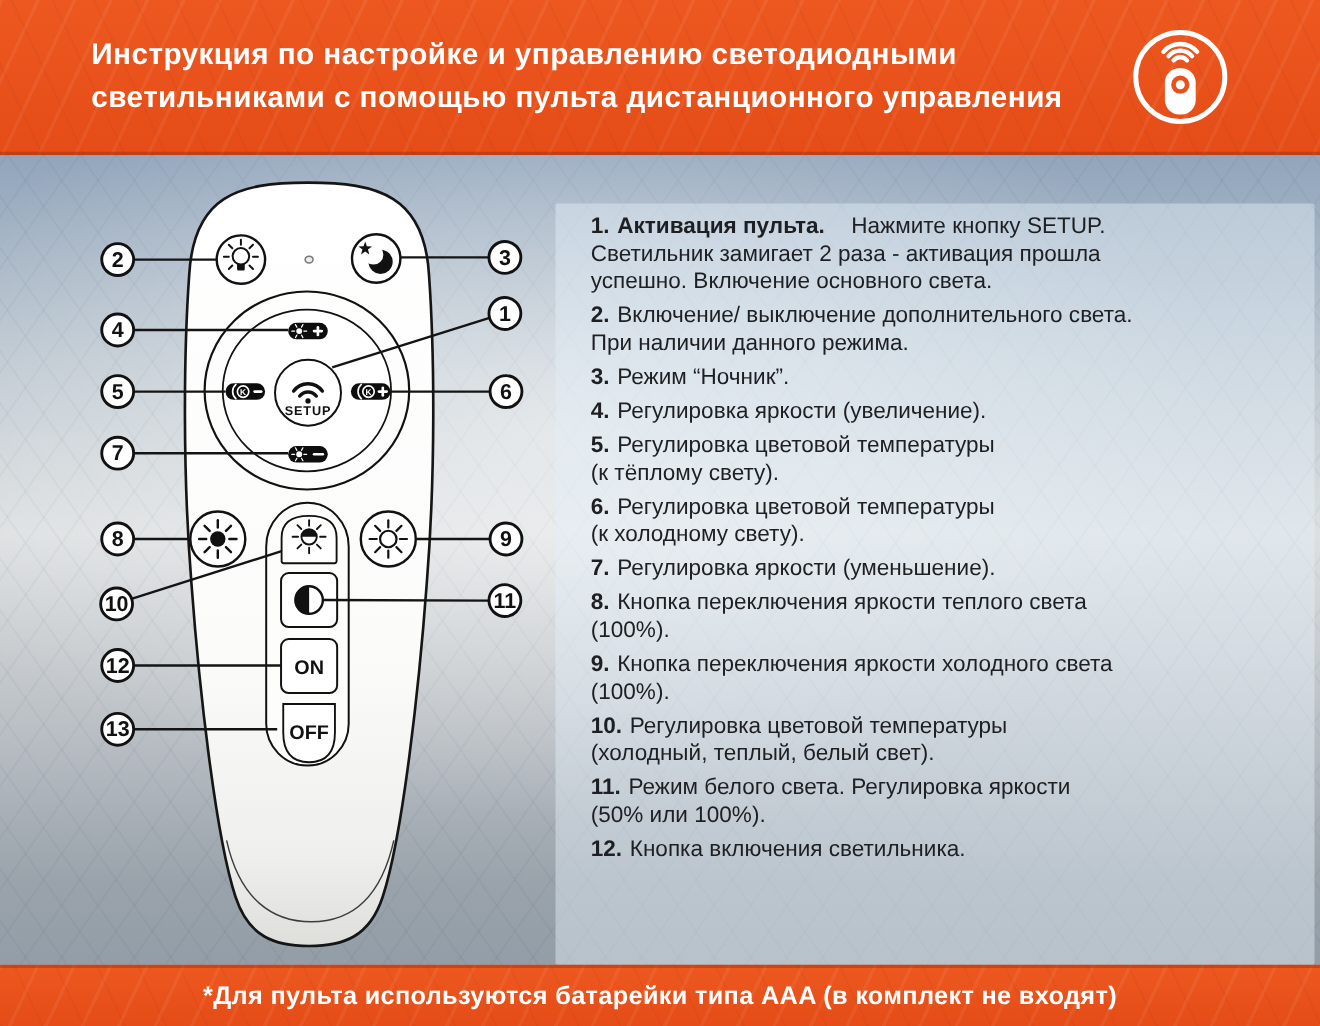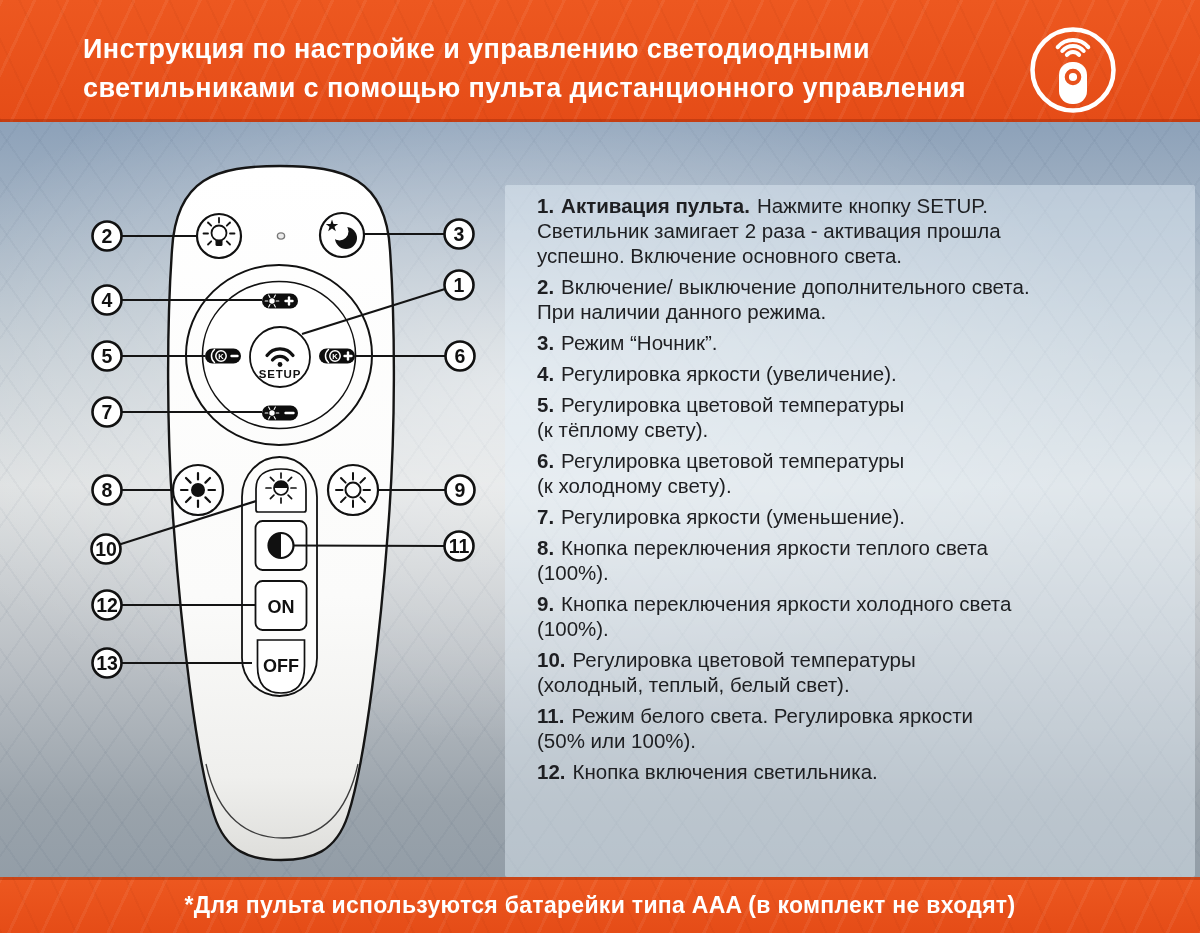--- a/index.html
+++ b/index.html
@@ -8,33 +8,33 @@
         background:
           radial-gradient(ellipse 900px 500px at 42% 42%, rgba(255,255,255,.50), rgba(255,255,255,0) 70%),
           repeating-linear-gradient(55deg, rgba(25,45,75,.04) 0 2px, rgba(0,0,0,0) 2px 27px),
           repeating-linear-gradient(-55deg, rgba(25,45,75,.04) 0 2px, rgba(0,0,0,0) 2px 27px),
           linear-gradient(180deg,#7c98b7 0%,#8fa3ba 14%,#bfc9d1 36%,#dde0e1 52%,#bcc1c6 70%,#9aa3ab 86%,#8d99a4 100%);}
   .band{position:absolute;left:0;width:1200px;
         background:
           repeating-linear-gradient(115deg, rgba(255,255,255,.06) 0 3px, rgba(0,0,0,0) 3px 30px),
           repeating-linear-gradient(65deg, rgba(120,30,0,.05) 0 2px, rgba(0,0,0,0) 2px 34px),
           linear-gradient(180deg,#ed5820,#e54c17);}
-  .band.header{top:0;height:122px;box-shadow:inset 0 -3px 0 rgba(140,35,5,.35);}
+  .band.header{top:0;height:141px;box-shadow:inset 0 -3px 0 rgba(140,35,5,.35);}
   .band.footer{bottom:0;height:56px;box-shadow:inset 0 3px 0 rgba(140,35,5,.35);
         display:flex;align-items:center;justify-content:center;box-sizing:border-box;}
   .title{position:absolute;left:83px;top:30px;color:#fff;font-weight:bold;
          font-size:27px;line-height:39px;letter-spacing:.4px;white-space:pre-line;}
   .footnote{color:#fff;font-weight:bold;font-size:23px;letter-spacing:.3px;}
   .panel{position:absolute;left:505px;top:185px;width:690px;height:692px;
          background:rgba(228,239,248,.45);border-radius:2px;}
   .instructions{position:absolute;left:537px;top:193px;width:650px;color:#1e1f22;
                 font-size:20.5px;line-height:25px;}
   .instructions p{margin:0 0 6px 0;}
   .instructions .n{font-weight:bold;margin-right:7px;}
-  .instructions .lead{font-weight:bold;margin-right:7px;}
+  .instructions .lead{font-weight:bold;margin-right:24px;}
   .instructions .lead:empty{display:none;margin:0;}
   .instructions .t{white-space:pre-line;}
   svg.layer{position:absolute;left:0;top:0;width:1200px;height:933px;pointer-events:none;}
 </style>
 </head>
 <body>
 
 <div class="page">
 
   <div class="band header">

